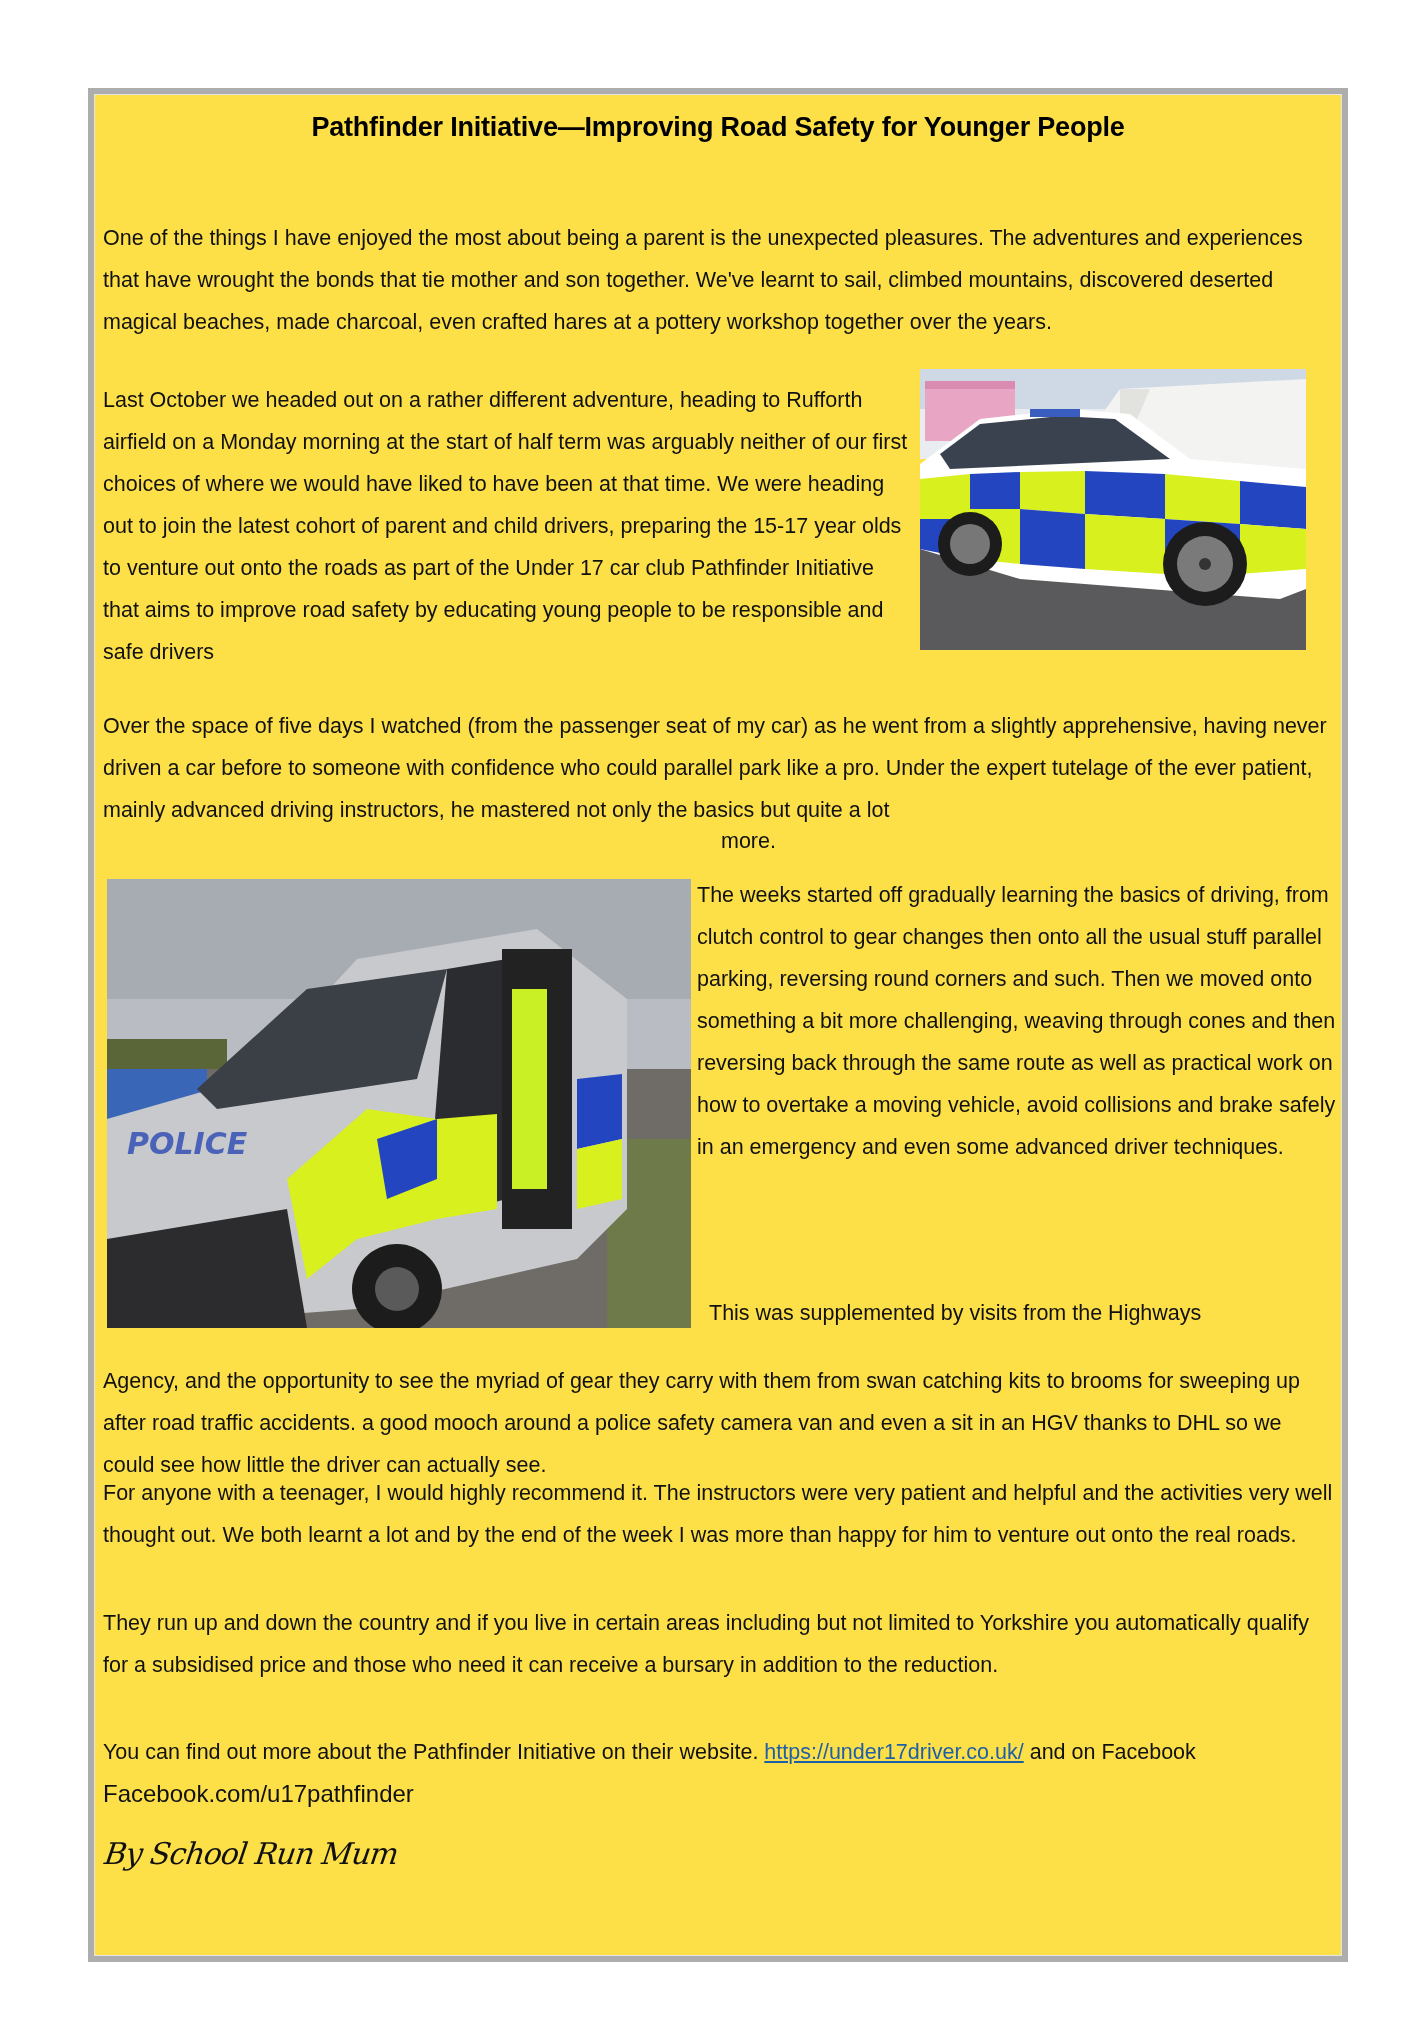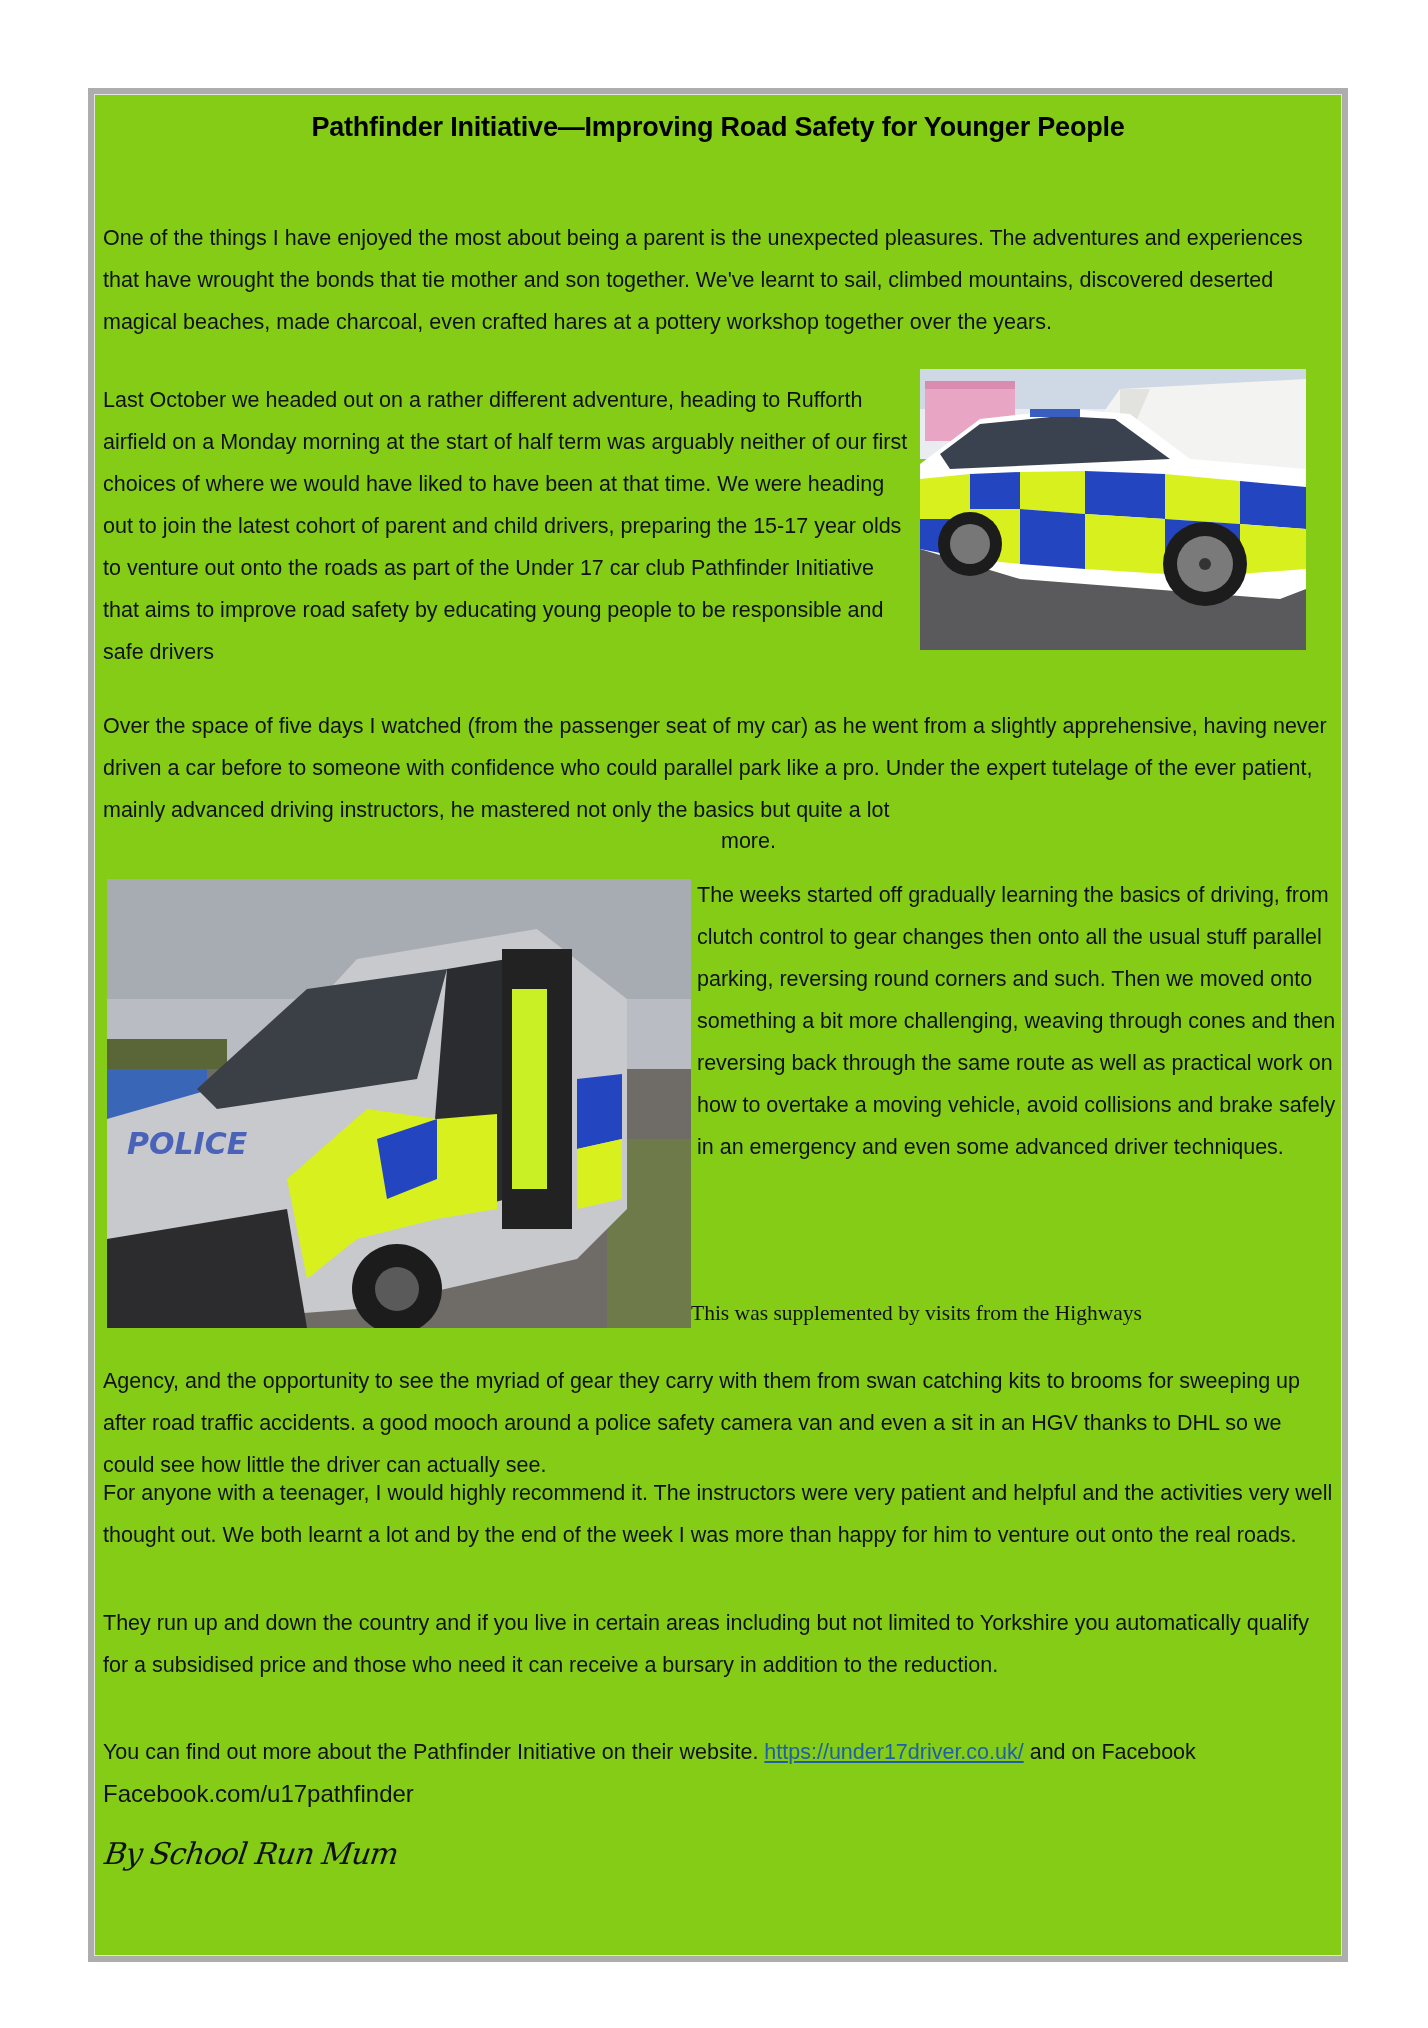--- a/index.html
+++ b/index.html
@@ -1,29 +1,29 @@
 <!DOCTYPE html>
 <html><head>
   <meta charset="utf-8">
   <style>
     html, body { margin: 0; padding: 0; background: #ffffff; }
     body { width: 1428px; height: 2028px; position: relative; overflow: hidden;
            font-family: "Liberation Sans", "DejaVu Sans", sans-serif; color: #111; }
     .frame { position: absolute; left: 88px; top: 88px; width: 1248px; height: 1862px;
-             border: 6px solid #adadad; box-sizing: content-box; background: #84cc16; }
+             border: 6px solid #adadad; box-sizing: content-box; background: #fde047; }
     .frame-inner { position: absolute; left: 0; top: 0; right: 0; bottom: 0; border: 1px solid #e4e4e4; }
     .title { position: absolute; left: 0; right: 0; top: 18px; text-align: center;
              font-size: 27px; font-weight: bold; letter-spacing: -0.2px; color: #000; }
     .p { position: absolute; font-size: 21.5px; line-height: 42px; color: #111; margin: 0; }
     .p1 { left: 9px; top: 123px; width: 1232px; }
     .p2 { left: 9px; top: 285px; width: 810px; }
     .p3 { left: 9px; top: 611px; width: 1232px; }
     .more { left: 603px; top: 726px; margin-left: 24px; }
     .p4 { left: 603px; top: 780px; width: 640px; }
-    .p5a { left: 597px; top: 1198px; font-family: Liberation Serif, serif; }
+    .p5a { left: 615px; top: 1198px; }
     .p5 { left: 9px; top: 1266px; width: 1232px; }
     .p6 { left: 9px; top: 1378px; width: 1232px; }
     .p7 { left: 9px; top: 1508px; width: 1232px; }
     .p8 { left: 9px; top: 1637px; width: 1232px; }
     .p8 .small { font-size: 24px; }
     .link { color: #1f5fa8; text-decoration: underline; cursor: pointer; }
     .sig { position: absolute; left: 11px; top: 1742px; font-family: "DejaVu Serif", serif;
            font-style: italic; font-size: 30px; color: #111; letter-spacing: -1px; transform: skewX(-8deg); }
     .img { position: absolute; overflow: hidden; }
     .img-car { left: 826px; top: 275px; width: 386px; height: 281px; }

